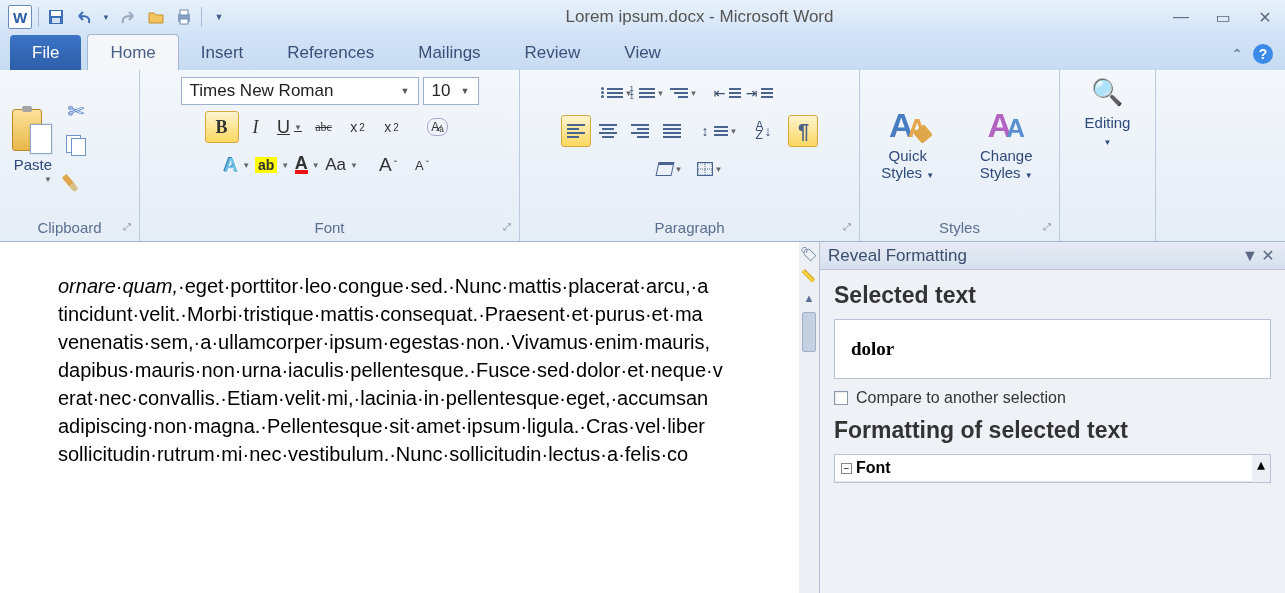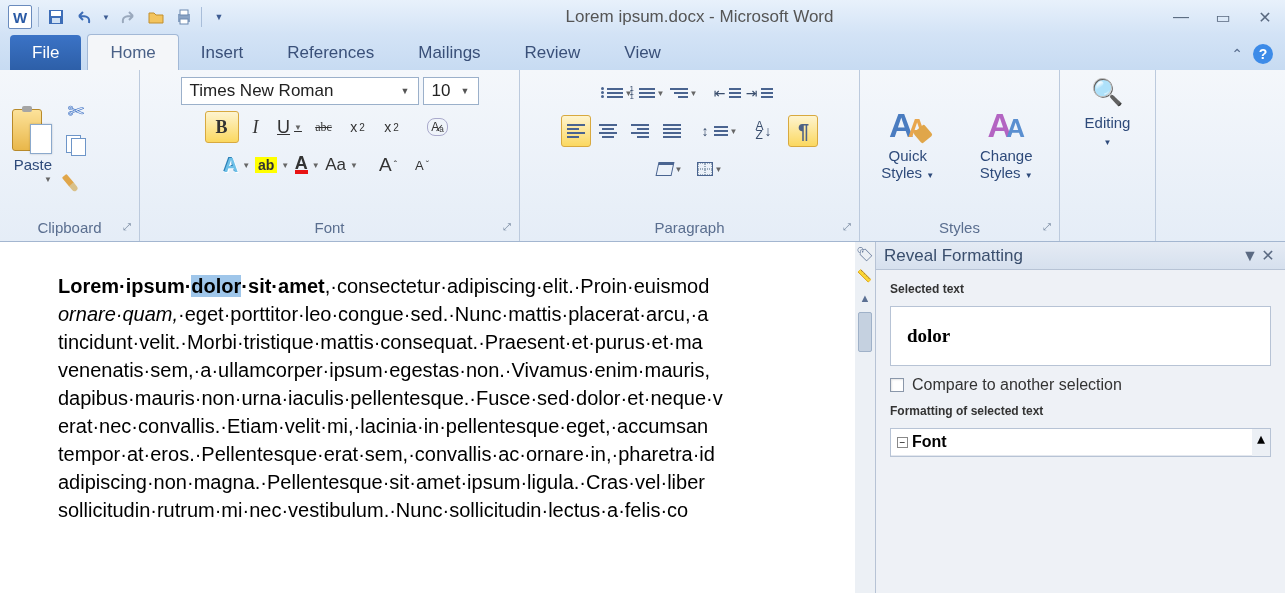--- a/index.html
+++ b/index.html
@@ -116,26 +116,26 @@
 .doc-page .selected { background: #9fc6ea; }
 .doc-page .bold { font-weight: bold; }
 .doc-page .italic { font-style: italic; }
 .scrollbar-v { width: 20px; background: #ecf0f5; display: flex; flex-direction: column; align-items: center; padding: 4px 0; gap: 6px; }
 .scroll-btn { width: 16px; height: 16px; font-size: 11px; color: #5b7093; cursor: pointer; display: flex; align-items: center; justify-content: center; }
 .scroll-thumb { width: 14px; height: 40px; background: #c5d1e0; border: 1px solid #9fb1c8; border-radius: 2px; }
 .tag-icon { font-size: 14px; }
 .ruler-icon { font-size: 12px; }
 
 
-.pane { width: 410px; background: #eef1f6; border-left: 1px solid #b7c3d5; display: flex; flex-direction: column; font-size: 16px; }
+.pane { width: 466px; background: #eef1f6; border-left: 1px solid #b7c3d5; display: flex; flex-direction: column; font-size: 16px; }
 .pane-header { height: 28px; background: linear-gradient(#e5ebf4, #d6e0ee); border-bottom: 1px solid #b7c3d5; display: flex; align-items: center; padding: 0 8px; color: #3a4e6d; }
 .pane-header .title { flex: 1; font-size: 17px; }
 .pane-header .ctrl { width: 18px; text-align: center; cursor: pointer; color: #5b6a82; }
 .pane-body { padding: 12px 14px; display: flex; flex-direction: column; gap: 10px; }
-.pane-label { font-weight: bold; color: #333; font-size: 12px; }
+.pane-label { font-weight: bold; color: #333; font-size: 23px; }
 .selected-box { background: #fff; border: 1px solid #b7c3d5; padding: 18px 16px; font-family: "Times New Roman", serif; font-size: 19px; font-weight: bold; }
 .compare-row { display: flex; align-items: center; gap: 8px; font-size: 16px; color: #333; }
 .chk { width: 14px; height: 14px; border: 1px solid #8a97aa; background: #fff; box-shadow: inset 1px 1px 2px rgba(0,0,0,.1); }
 .fmt-tree { background: #fff; border: 1px solid #b7c3d5; display: flex; }
 .tree-row { flex: 1; padding: 4px 6px; display: flex; align-items: center; gap: 4px; border-bottom: 1px solid #e3e7ee; }
 .tree-toggle { width: 11px; height: 11px; border: 1px solid #888; font-size: 10px; line-height: 9px; text-align: center; cursor: pointer; }
 .tree-scroll { width: 18px; background: #ecf0f5; display: flex; align-items: flex-start; justify-content: center; }
 </style>
 </head>
 <body>
@@ -440,27 +440,25 @@
         <div class="style-label"><span>Editing</span><br><span style="font-size:8px;">▼</span></div>
       </div>
     </div>
     <div class="group-label"></div>
   </div>
 
 </div>
 
 <div class="doc-area">
   <div class="doc-page">
-    <div><span class="bold">Lorem·ipsum·</span><span class="bold selected">dolor</span><span class="bold">·sit·amet</span><span>,·consectetur·adipiscing·elit.·Proin·euismod</span></div>
     <div><span class="italic">ornare·quam,</span><span>·eget·porttitor·leo·congue·sed.·Nunc·mattis·placerat·arcu,·a</span></div>
     <div>tincidunt·velit.·Morbi·tristique·mattis·consequat.·Praesent·et·purus·et·ma</div>
     <div>venenatis·sem,·a·ullamcorper·ipsum·egestas·non.·Vivamus·enim·mauris,</div>
     <div>dapibus·mauris·non·urna·iaculis·pellentesque.·Fusce·sed·dolor·et·neque·v</div>
     <div>erat·nec·convallis.·Etiam·velit·mi,·lacinia·in·pellentesque·eget,·accumsan</div>
-    <div>tempor·at·eros.·Pellentesque·erat·sem,·convallis·ac·ornare·in,·pharetra·id</div>
     <div>adipiscing·non·magna.·Pellentesque·sit·amet·ipsum·ligula.·Cras·vel·liber</div>
     <div>sollicitudin·rutrum·mi·nec·vestibulum.·Nunc·sollicitudin·lectus·a·felis·co</div>
   </div>
   <div class="scrollbar-v">
     <div class="scroll-btn tag-icon">🏷</div>
     <div class="scroll-btn ruler-icon">📏</div>
     <div class="scroll-btn">▲</div>
     <div class="scroll-thumb"></div>
   </div>
   <div class="pane">

